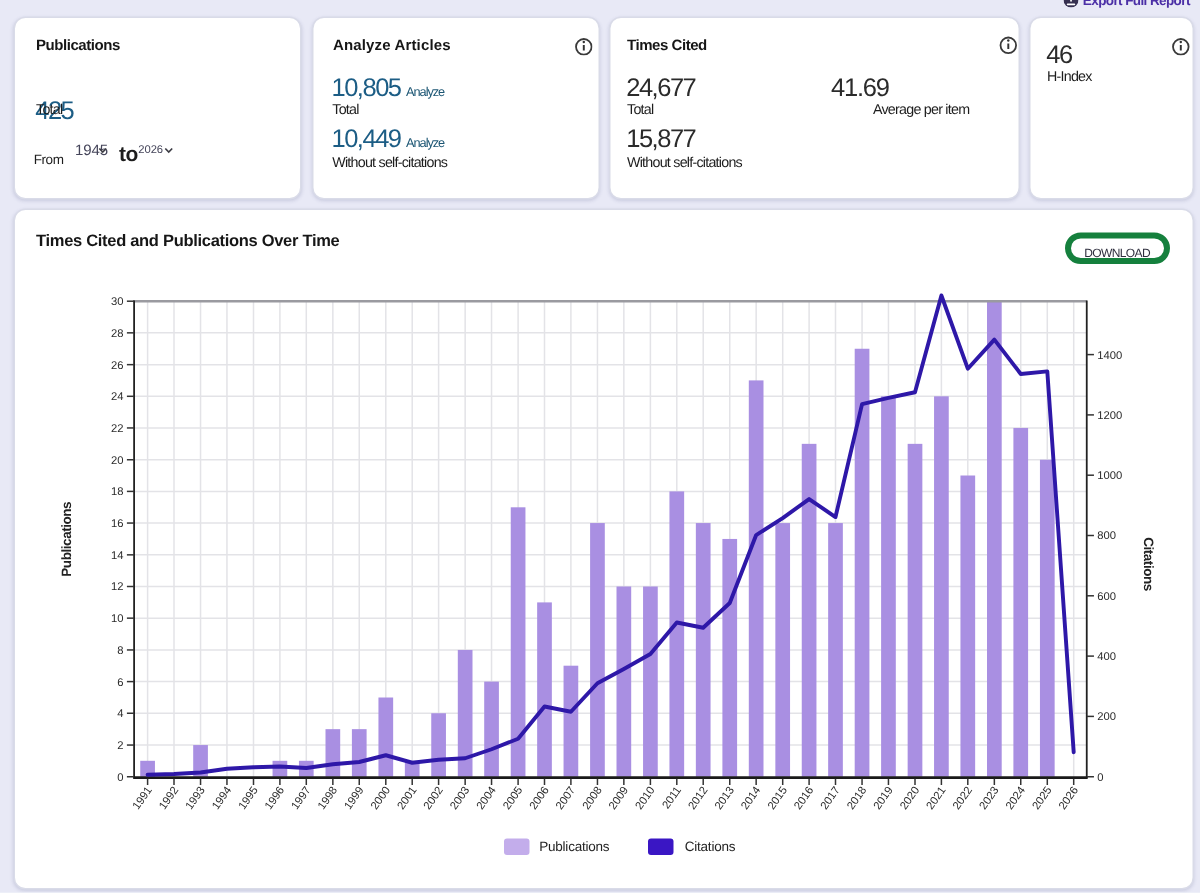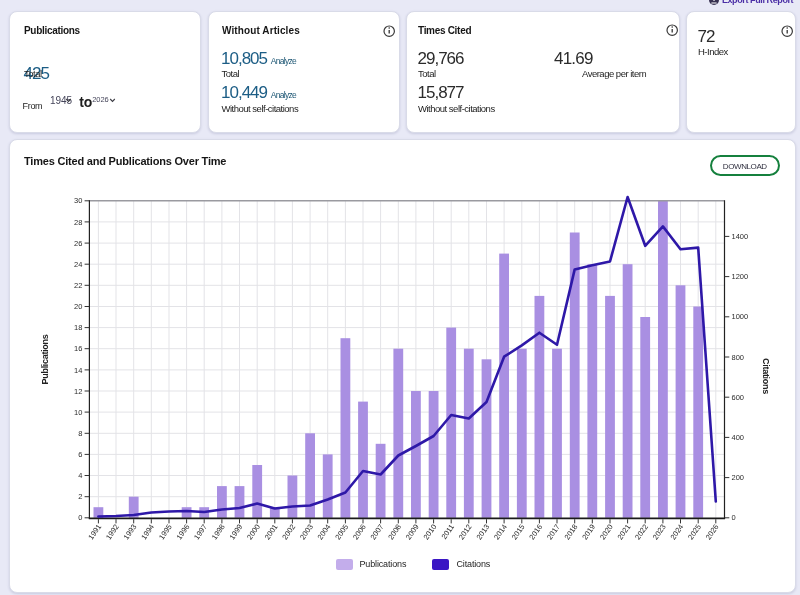--- a/index.html
+++ b/index.html
@@ -32,54 +32,54 @@
 <div style="position:absolute;left:50px;top:96.1px;font-size:10px;letter-spacing:-.05px;color:#45455a;font-weight:400">1945</div>
 <svg style="position:absolute;left:64.7px;top:97.6px" width="7" height="5">
     <polyline points="1.2,1 3.5,3.4 5.8,1" fill="none" stroke="#3c3c44" stroke-width="1.1"></polyline>
   </svg>
 <div style="position:absolute;left:79.3px;top:95px;font-size:14px;font-weight:bold;color:#1d1d1d;letter-spacing:-.3px">to</div>
 <div style="position:absolute;left:92.2px;top:96.1px;font-size:7.5px;letter-spacing:-.05px;color:#45455a;font-weight:500">2026</div>
 <svg style="position:absolute;left:108.7px;top:97.6px" width="7" height="5">
     <polyline points="1.2,1 3.5,3.4 5.8,1" fill="none" stroke="#3c3c44" stroke-width="1.1"></polyline>
   </svg>
 
-<div class="ttl" style="left:222px;top:26.3px;letter-spacing:.1px">Without Articles</div>
+<div class="ttl" style="left:222px;top:26.3px;letter-spacing:.1px">Analyze Articles</div>
 <div class="num" style="left:221px;top:50.1px">10,805&nbsp;<span class="az">Analyze</span></div>
 <div class="lbl" style="left:221.5px;top:68.5px">Total</div>
 <div class="num" style="left:221px;top:83.6px">10,449&nbsp;<span class="az">Analyze</span></div>
 <div class="lbl" style="left:221.5px;top:103.5px">Without self-citations</div>
 <svg style="position:absolute;left:382.8px;top:24.6px" width="12.4" height="12.4">
     <circle cx="6.2" cy="6.2" r="5.2" fill="none" stroke="#3a3a3a" stroke-width="1.2"></circle>
     <circle cx="6.2" cy="3.0" r="0.8" fill="#333"></circle>
     <line x1="6.2" y1="5.0" x2="6.2" y2="8.6" stroke="#333" stroke-width="1.3"></line>
   </svg>
 
 <div class="ttl" style="left:418px;top:26.3px">Times Cited</div>
-<div class="numk" style="left:417.5px;top:50.1px">29,766</div>
+<div class="numk" style="left:417.5px;top:50.1px">24,677</div>
 <div class="lbl" style="left:418px;top:68.5px">Total</div>
 <div class="numk" style="left:554px;top:50.1px;letter-spacing:-.8px">41.69</div>
 <div class="lbl" style="left:582px;top:68.5px">Average per item</div>
 <div class="numk" style="left:417.5px;top:83.6px">15,877</div>
 <div class="lbl" style="left:418px;top:103.5px">Without self-citations</div>
 <svg style="position:absolute;left:666.3px;top:24.3px" width="12.4" height="12.4">
     <circle cx="6.2" cy="6.2" r="5.2" fill="none" stroke="#3a3a3a" stroke-width="1.2"></circle>
     <circle cx="6.2" cy="3.0" r="0.8" fill="#333"></circle>
     <line x1="6.2" y1="5.0" x2="6.2" y2="8.6" stroke="#333" stroke-width="1.3"></line>
   </svg>
 
-<div class="numk" style="left:697.5px;top:27.8px">72</div>
+<div class="numk" style="left:697.5px;top:27.8px">46</div>
 <div class="lbl" style="left:698px;top:46.9px">H-Index</div>
 <svg style="position:absolute;left:781.3px;top:24.8px" width="12.4" height="12.4">
     <circle cx="6.2" cy="6.2" r="5.2" fill="none" stroke="#3a3a3a" stroke-width="1.2"></circle>
     <circle cx="6.2" cy="3.0" r="0.8" fill="#333"></circle>
     <line x1="6.2" y1="5.0" x2="6.2" y2="8.6" stroke="#333" stroke-width="1.3"></line>
   </svg>
 
 <div class="ttl" style="left:24px;top:156.3px;font-size:11px;letter-spacing:-.2px">Times Cited and Publications Over Time</div>
-<div style="position:absolute;left:710px;top:154.5px;width:69.5px;height:21px;border:2px solid #15803d;border-radius:11px;background:#fff;text-align:center;line-height:19px;font-size:8px;letter-spacing:-.4px;color:#30303f;font-weight:500">DOWNLOAD</div>
+<div style="position:absolute;left:710px;top:154.5px;width:69.5px;height:21px;border:4px solid #15803d;border-radius:11px;background:#fff;text-align:center;line-height:19px;font-size:8px;letter-spacing:-.4px;color:#30303f;font-weight:500">DOWNLOAD</div>
 
 <svg width="800" height="595" viewBox="0 0 800 595" style="position:absolute;left:0;top:0" font-family="Liberation Sans, sans-serif">
 <line x1="98.4" y1="200.8" x2="98.4" y2="517.8" stroke="#e3e3e7" stroke-width="1"></line>
 <line x1="116.0" y1="200.8" x2="116.0" y2="517.8" stroke="#e3e3e7" stroke-width="1"></line>
 <line x1="133.7" y1="200.8" x2="133.7" y2="517.8" stroke="#e3e3e7" stroke-width="1"></line>
 <line x1="151.3" y1="200.8" x2="151.3" y2="517.8" stroke="#e3e3e7" stroke-width="1"></line>
 <line x1="169.0" y1="200.8" x2="169.0" y2="517.8" stroke="#e3e3e7" stroke-width="1"></line>
 <line x1="186.6" y1="200.8" x2="186.6" y2="517.8" stroke="#e3e3e7" stroke-width="1"></line>
 <line x1="204.2" y1="200.8" x2="204.2" y2="517.8" stroke="#e3e3e7" stroke-width="1"></line>
 <line x1="221.9" y1="200.8" x2="221.9" y2="517.8" stroke="#e3e3e7" stroke-width="1"></line>

